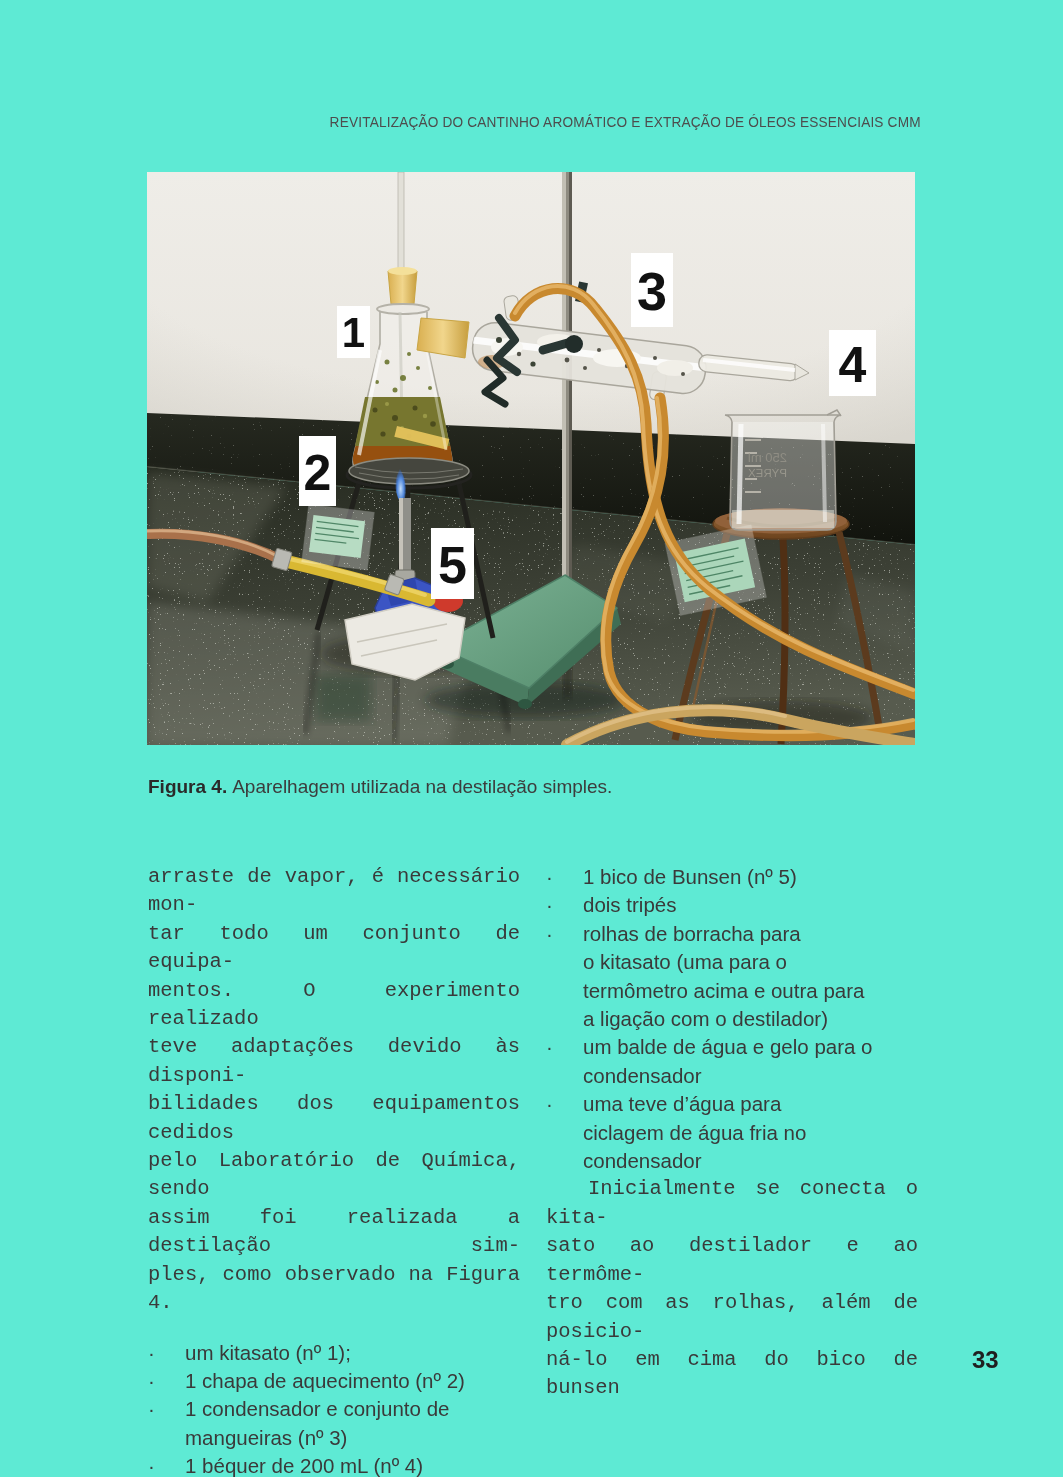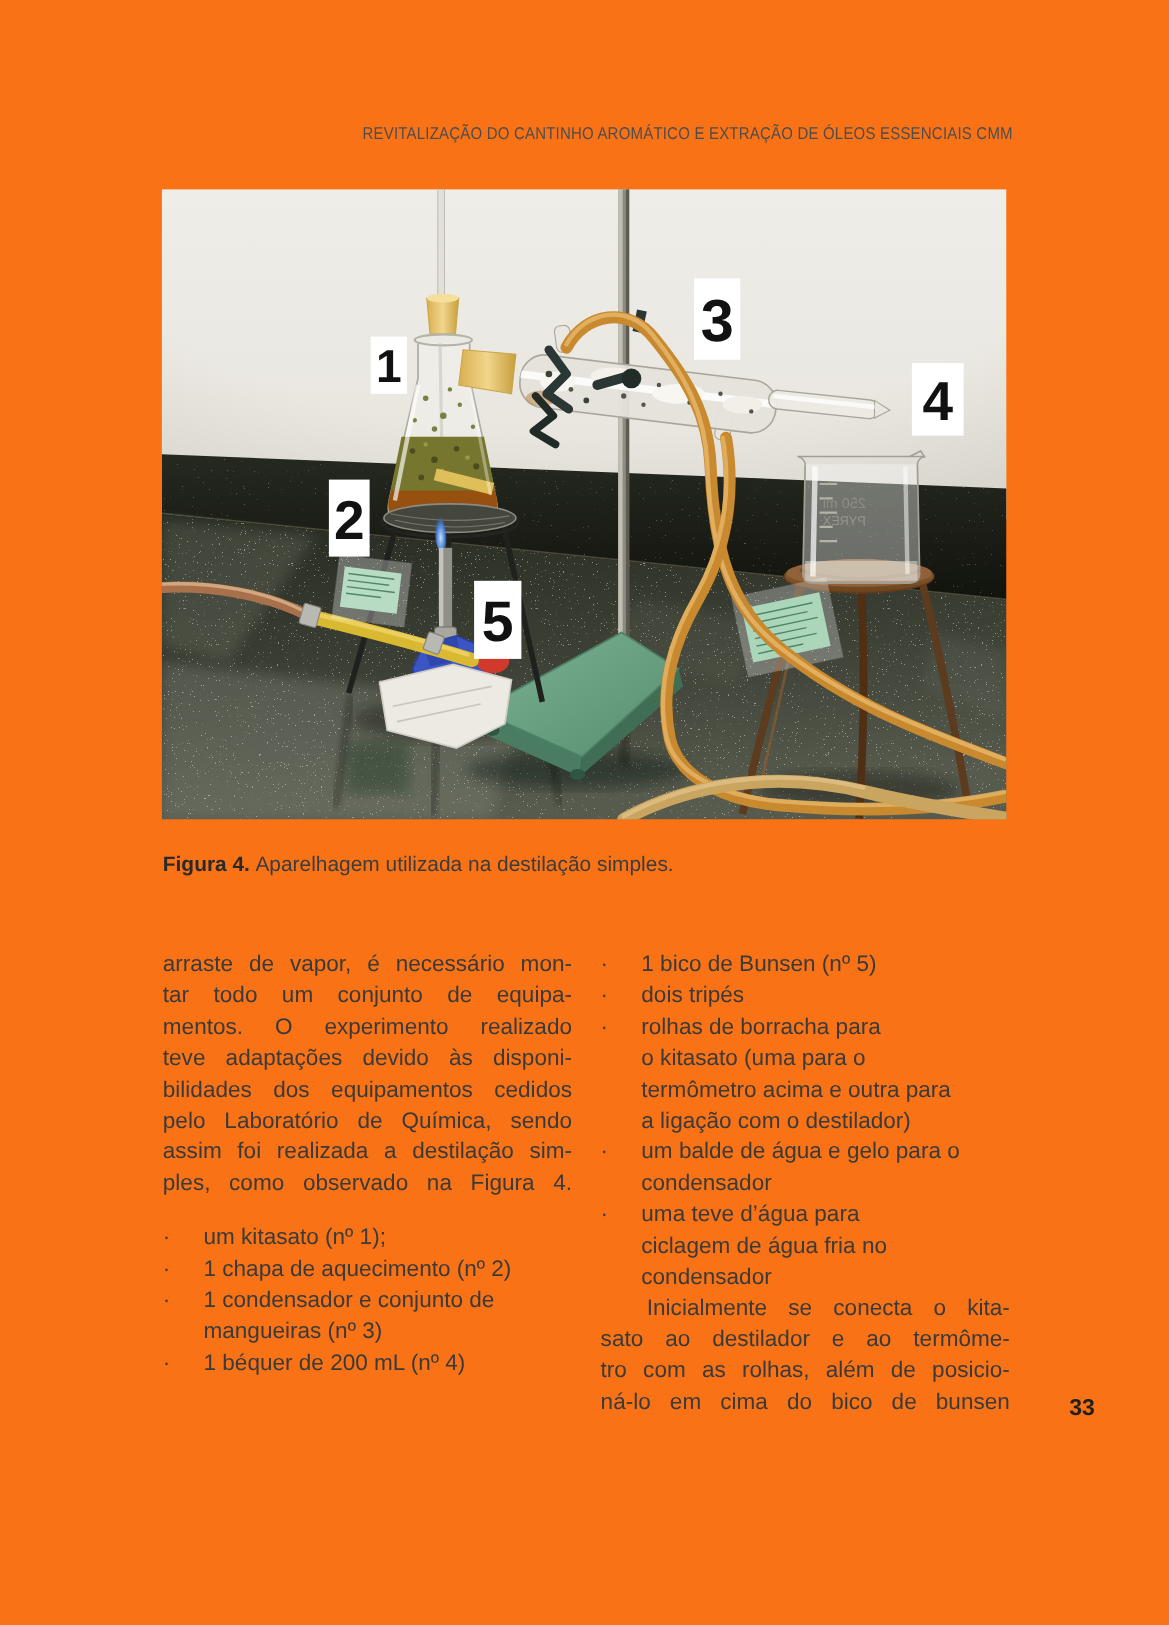--- a/index.html
+++ b/index.html
@@ -1,46 +1,46 @@
 <!DOCTYPE html>
 <html><head>
 <meta charset="utf-8">
 <style>
   html,body{margin:0;padding:0;background:#ffffff;}
   body{width:1063px;height:1477px;font-family:"Liberation Sans",sans-serif;}
-  .sheet{position:relative;width:1063px;height:1477px;background:#f97316;overflow:hidden;}
+  .sheet{position:relative;width:1063px;height:1477px;background:#5eead4;overflow:hidden;}
 
   .running-header{
     position:absolute;top:113px;right:142px;
     font-size:15.5px;color:#4d4d4d;letter-spacing:.2px;white-space:nowrap;
     transform:scaleX(.88);transform-origin:100% 50%;
   }
 
   .figure-wrap{position:absolute;left:147px;top:172px;width:768px;height:573px;margin:0;}
   .figure-wrap svg{display:block;width:768px;height:573px;}
 
   .caption{position:absolute;left:148px;top:776px;font-size:19px;color:#3c3c3c;}
   .caption .cap-label{font-weight:bold;color:#2a2a2a;margin-right:5px;text-align:right;}
 
   .col{position:absolute;top:863px;width:372px;font-size:20.5px;line-height:28.4px;color:#3a3a3a;}
   .col-left{left:148px;}
   .col-right{left:546px;}
 
-  .para{white-space:pre-line;text-align:justify;text-align-last:justify;}
+  .para{white-space:pre-line;text-align:justify;text-align-last:justify;font-family:Liberation Mono, monospace;}
   .para.indent{text-indent:42px;}
 
   .bullets{margin-top:21px;}
   .col-right .bullets{margin-top:0;}
   .bullet{display:flex;}
   .bullet .marker{width:37px;flex:none;color:#3a3a3a;}
   .bullet .btext{flex:1;white-space:pre-line;}
 
   .col-right .para.closing{}
 
-  .page-number{position:absolute;left:972px;top:1268px;font-size:21px;font-weight:bold;color:#1f1f1f;text-align:center;}
+  .page-number{position:absolute;left:972px;top:1346px;font-size:24px;font-weight:bold;color:#1f1f1f;text-align:center;}
 </style>
 </head>
 <body>
 
 <div class="sheet">
 
   <div class="running-header">REVITALIZAÇÃO DO CANTINHO AROMÁTICO E EXTRAÇÃO DE ÓLEOS ESSENCIAIS CMM</div>
 
   <figure class="figure-wrap">
     <svg viewBox="0 0 768 573" xmlns="http://www.w3.org/2000/svg">

